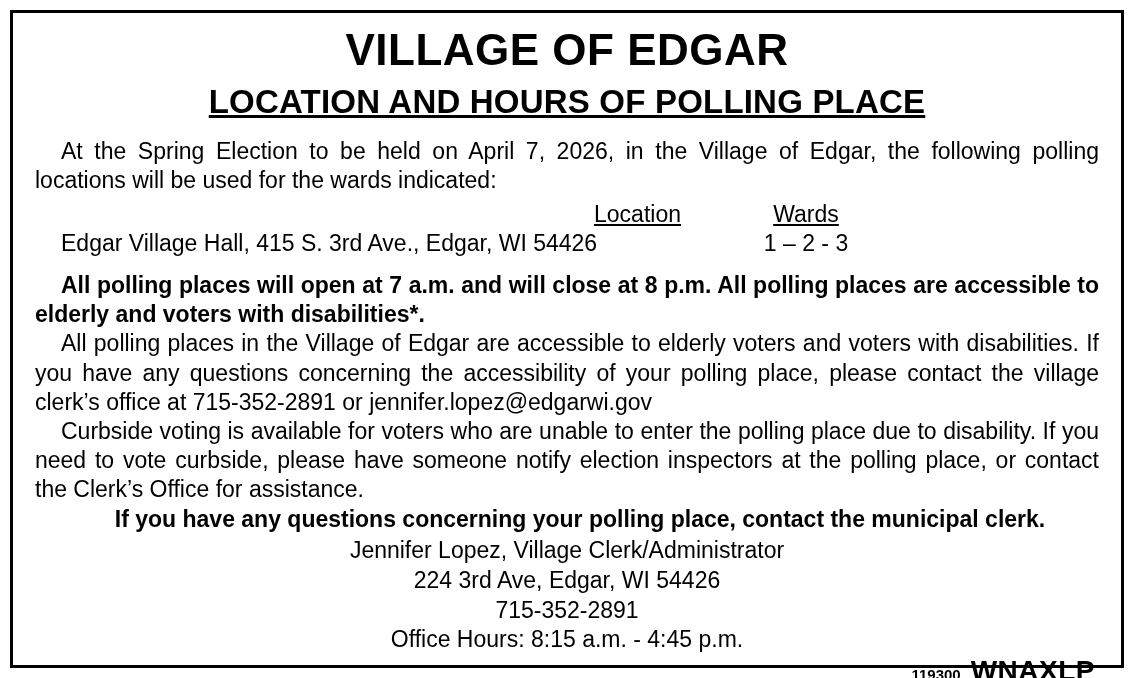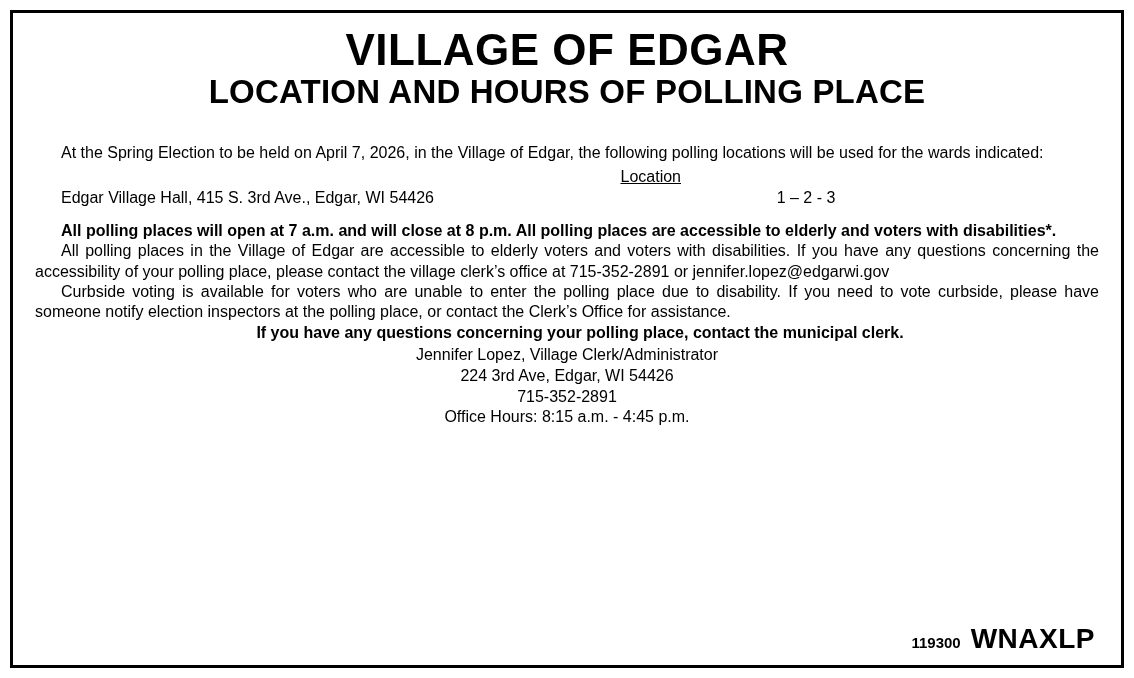--- a/index.html
+++ b/index.html
@@ -37,26 +37,27 @@
     font-size: 44px;
     font-weight: bold;
     letter-spacing: 0.5px;
     line-height: 1.05;
   }
   .title-sub {
     font-size: 33px;
     font-weight: bold;
     letter-spacing: 0.2px;
     line-height: 1.15;
-    margin-top: 0;
+    margin-top: 10px;
+    text-decoration: underline;
   }
   .body-block {
-    font-size: 16px;
+    font-size: 23px;
     line-height: 1.27;
-    margin-top: 32px;
+    margin-top: 16px;
   }
   .para {
     text-align: justify;
     text-indent: 26px;
     margin: 0;
   }
   .para.nojust {
     text-align: center;
     font-weight: bold;
   }
@@ -128,20 +129,21 @@
       <div class="title-main">VILLAGE OF EDGAR</div>
       <div class="title-sub">LOCATION AND HOURS OF POLLING PLACE</div>
     </div>
 
     <div class="body-block">
 
       <p class="para">At the Spring Election to be held on April 7, 2026, in the Village of Edgar, the following polling locations will be used for the wards indicated:</p>
 
       <div class="table-head">
         <div class="col-loc"><span class="underline">Location</span></div>
+        <div class="col-wards"><span class="underline">Wards</span></div>
       </div>
 
       <div class="table-row">
         <div class="col-loc">Edgar Village Hall, 415 S. 3rd Ave., Edgar, WI  54426</div>
         <div class="col-wards">1 – 2 - 3</div>
       </div>
 
       <div class="gap"></div>
 
       <p class="para bold">All polling places will open at 7 a.m. and will close at 8 p.m. All polling places are accessible to elderly and voters with disabilities*.</p>

